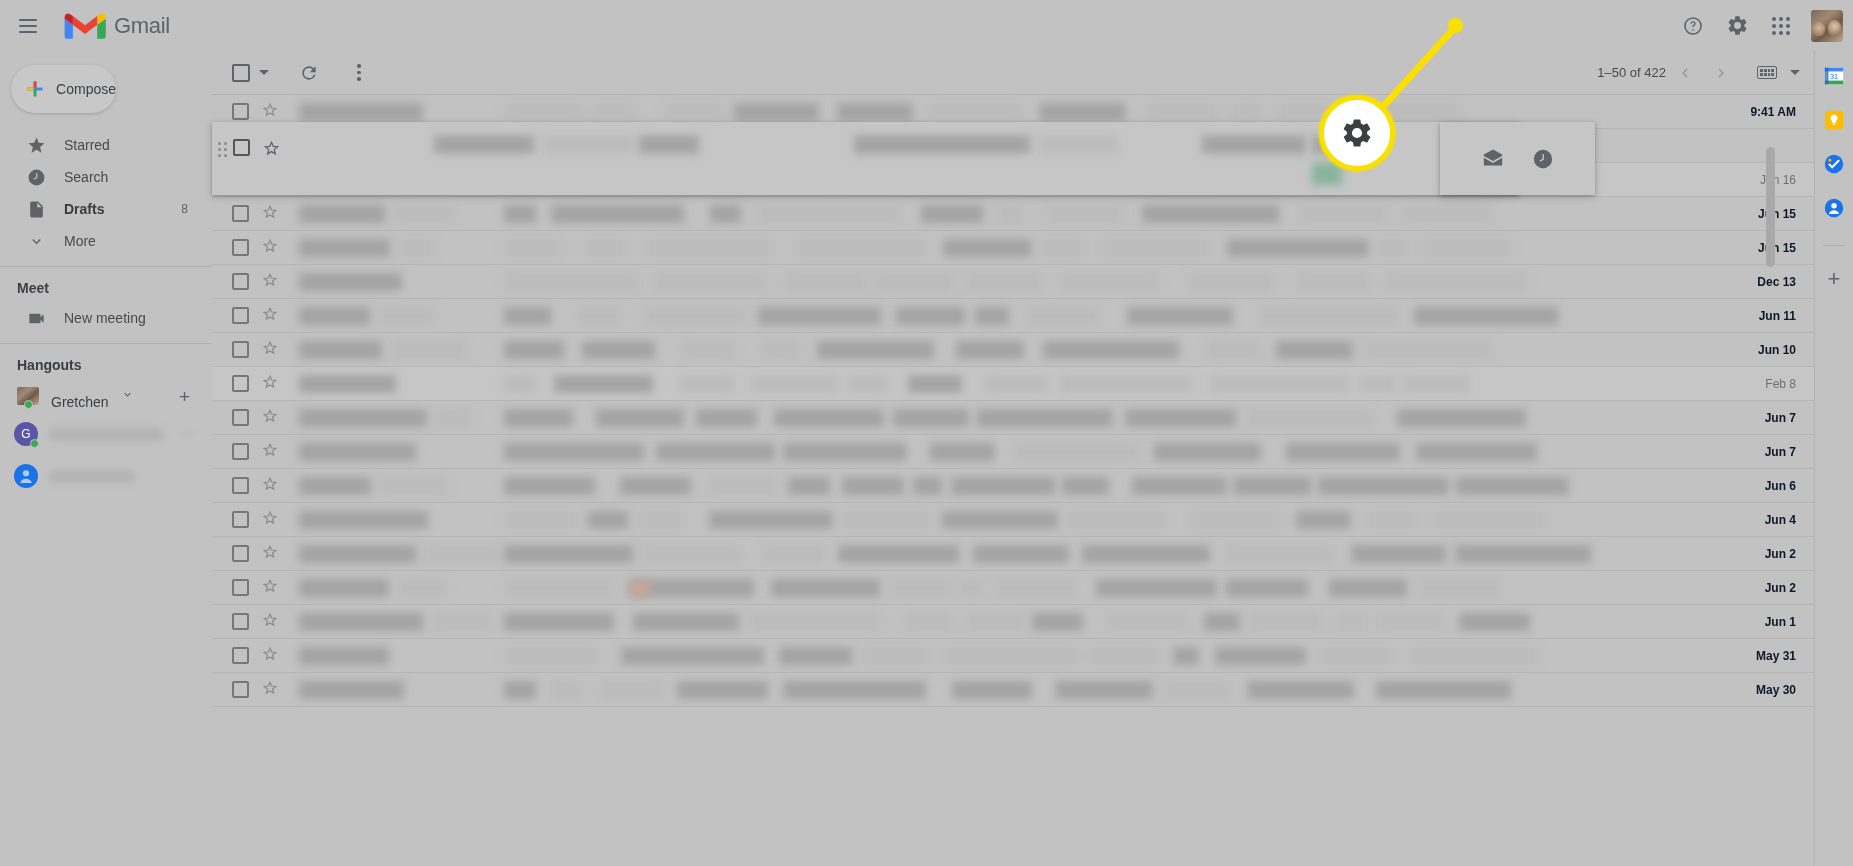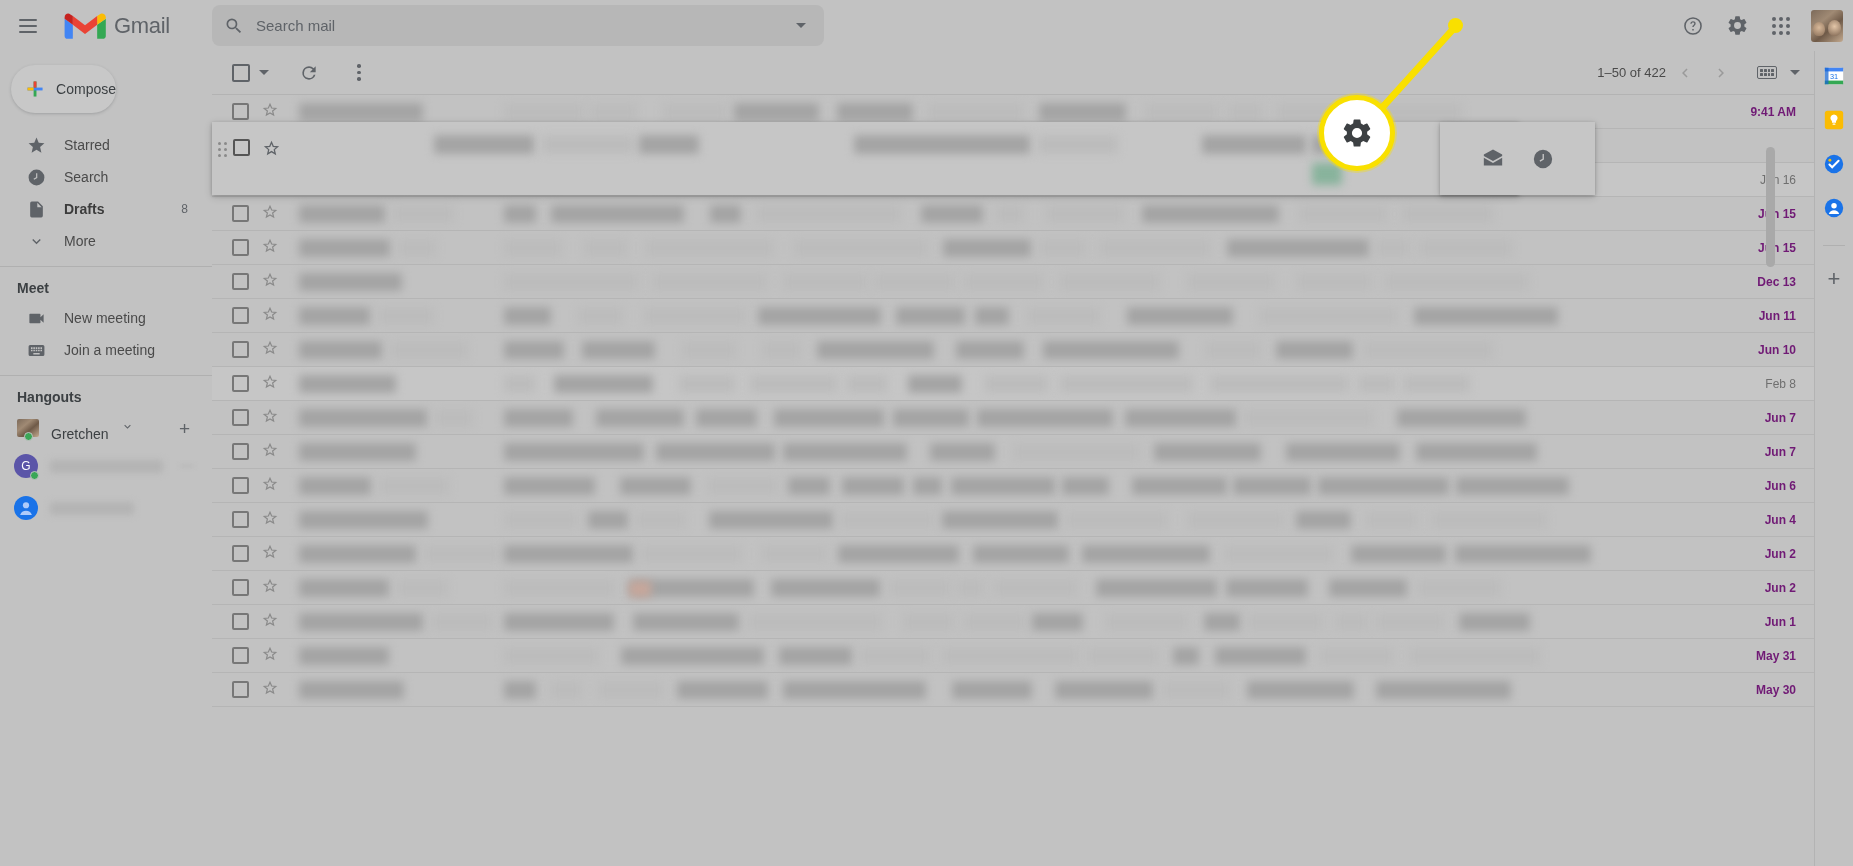--- a/index.html
+++ b/index.html
@@ -190,21 +190,21 @@
   }
   .erow.read { background: #c6c6c6; }
   .erow .cb {
     width: 17px; height: 17px; border: 2px solid #777; border-radius: 2px;
     margin-left: 20px; flex: none; cursor: pointer;
   }
   .erow .star { margin-left: 12px; flex: none; cursor: pointer; }
   .erow .content { flex: 1; height: 100%; position: relative; margin-left: 10px; overflow: hidden; }
   .erow .date {
     width: 96px; text-align: right; padding-right: 18px;
-    font-size: 12px; font-weight: bold; color: #701a75; flex: none;
+    font-size: 12px; font-weight: bold; color: #0f172a; flex: none;
   }
   .erow.read .date { font-weight: normal; color: #6f6f6f; }
 
   
   .bk { position: absolute; background: #afafaf; filter: blur(4px); border-radius: 2px; }
   .bk.d { background: #a4a4a4; }
   .bk.l { background: #bcbcbc; }
   .bk.green { background: #88b39c; }
   .bk.peach { background: #c7a79b; }
 
@@ -275,31 +275,20 @@
       <svg class="gmail-m" viewBox="0 0 52 40">
         <path d="M3.6 36h7.2V18.5L0.5 10.8v21.6C0.5 34.4 2 36 3.6 36z" fill="#4285f4"></path>
         <path d="M41.2 36h7.2c2 0 3.6-1.6 3.6-3.6V10.8L41.2 18.5z" fill="#34a853"></path>
         <path d="M41.2 7.6v10.9L52 10.8V9.4c0-4-4.6-6.3-7.8-3.9z" fill="#fbbc04"></path>
         <path d="M10.8 18.5V7.6L26 19l15.2-11.4v10.9L26 29.9z" fill="#ea4335"></path>
         <path d="M0.5 9.4v1.4l10.3 7.7V7.6L7.8 5.5C4.6 3.1 0.5 5.4 0.5 9.4z" fill="#c5221f"></path>
       </svg>
       <span class="gmail-text">Gmail</span>
     </div>
 
-    <div class="search-wrap">
-      <div class="search-icon-btn">
-        <svg width="20" height="20" viewBox="0 0 24 24">
-          <path fill="#5f6368" d="M15.5 14h-.79l-.28-.27A6.47 6.47 0 0 0 16 9.5 6.5 6.5 0 1 0 9.5 16c1.61 0 3.09-.59 4.23-1.57l.27.28v.79l5 4.99L20.49 19zm-6 0C7.01 14 5 11.99 5 9.5S7.01 5 9.5 5 14 7.01 14 9.5 11.99 14 9.5 14z"></path>
-        </svg>
-      </div>
-      <input class="search-input" type="text" placeholder="Search mail" style="">
-      <div class="search-caret">
-        <span class="tri-down"></span>
-      </div>
-    </div>
 
     <div class="top-right">
       <div class="icon-btn">
         <svg width="22" height="22" viewBox="0 0 24 24">
           <path fill="none" stroke="#5f6368" stroke-width="1.7" d="M12 3.2a8.8 8.8 0 1 0 0 17.6 8.8 8.8 0 0 0 0-17.6z"></path>
           <path fill="#5f6368" d="M11.2 15.3h1.6v1.6h-1.6zm.8-8.4c-1.6 0-2.9 1.2-2.9 2.7h1.5c0-.8.6-1.4 1.4-1.4s1.4.5 1.4 1.2c0 .6-.4 1-.9 1.4-.8.6-1.2 1.1-1.2 2.2h1.5c0-.7.3-1 1-1.6.6-.5 1.1-1.1 1.1-2.1 0-1.4-1.2-2.4-2.9-2.4z"></path>
         </svg>
       </div>
       <div class="icon-btn">
         <svg width="23" height="23" viewBox="0 0 24 24">
@@ -383,28 +372,20 @@
     <div class="divider"></div>
 
     <div class="section-title">Meet</div>
     <div class="nav-item">
       <span class="nav-ico">
         <svg width="19" height="19" viewBox="0 0 24 24">
             <path fill="#5f6368" d="M17 10.5V7a1 1 0 0 0-1-1H4a1 1 0 0 0-1 1v10a1 1 0 0 0 1 1h12a1 1 0 0 0 1-1v-3.5l4 4v-11z"></path>
           </svg>
       </span>
       <span class="nav-label">New meeting</span>
-    </div>
-    <div class="nav-item">
-      <span class="nav-ico">
-        <svg width="19" height="19" viewBox="0 0 24 24">
-            <path fill="#5f6368" d="M20 5H4a2 2 0 0 0-2 2v10a2 2 0 0 0 2 2h16a2 2 0 0 0 2-2V7a2 2 0 0 0-2-2zm-9 3h2v2h-2zm0 3h2v2h-2zM8 8h2v2H8zm0 3h2v2H8zm-1 2H5v-2h2zm0-3H5V8h2zm9 7H8v-2h8zm0-4h-2v-2h2zm0-3h-2V8h2zm3 3h-2v-2h2zm0-3h-2V8h2z"></path>
-          </svg>
-      </span>
-      <span class="nav-label">Join a meeting</span>
     </div>
 
     <div class="divider"></div>
 
     <div class="section-title">Hangouts</div>
 
     <div class="hangouts-row">
       <span class="hangout-avatar">
         <span class="status-dot"></span>
       </span>

